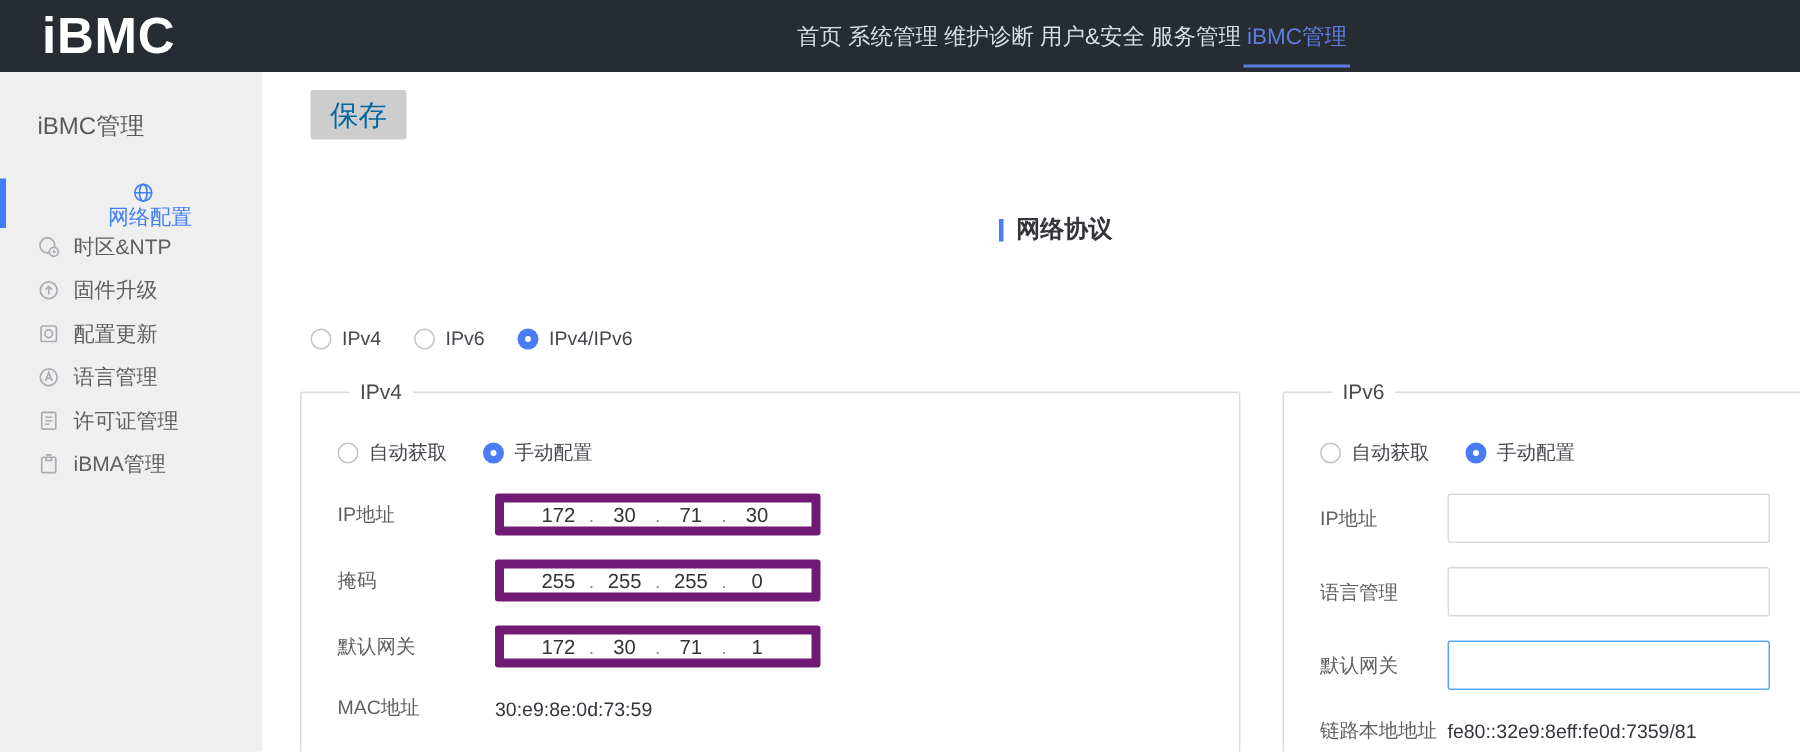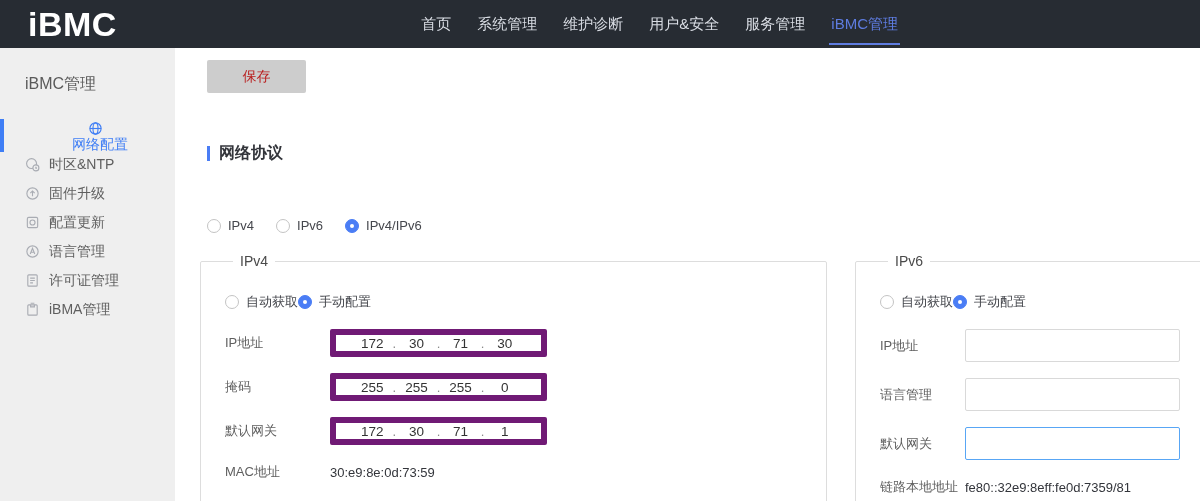--- a/index.html
+++ b/index.html
@@ -3,21 +3,21 @@
 <meta charset="utf-8">
 <style>
   * { margin:0; padding:0; box-sizing:border-box; }
   html,body { width:1200px; height:501px; overflow:hidden; background:#fff;
     font-family:"Liberation Sans","DejaVu Sans",sans-serif; }
 
   
   .header { position:absolute; left:0; top:0; width:1200px; height:48px;
     background:#272c33; display:flex; align-items:center; }
   .logo { margin-left:28px; color:#ffffff; font-size:34px; font-weight:700; letter-spacing:.5px; }
-  .nav { margin-left:auto; margin-right:300px; display:flex; align-items:center; height:48px; gap:22px; }
+  .nav { margin-left:auto; margin-right:300px; display:flex; align-items:center; height:48px; }
   .nav-item { position:relative; height:48px; display:flex; align-items:center;
     color:#d9dde4; font-size:15px; cursor:pointer; padding:0 2px; }
   .nav-item.active { color:#5e7ce0; }
   .nav-item.active::after { content:""; position:absolute; left:0; right:0; bottom:3px;
     height:2px; background:#5e7ce0; }
 
   
   .sidebar { position:absolute; left:0; top:48px; width:175px; height:453px;
     background:#efefef; }
   .sidebar-title { padding:26px 0 0 25px; font-size:16px; color:#5a5a5a; }
@@ -30,42 +30,42 @@
   .menu-item.active::before { content:""; position:absolute; left:0; top:-2px;
     width:4px; height:33px; background:#3f7ef5; }
   .micon svg { width:100%; height:100%; display:block; }
   .collapse-tab { position:absolute; right:-19px; top:235px; width:19px; height:38px;
     background:#ececec; border-radius:0 10px 10px 0; display:flex; align-items:center;
     justify-content:center; color:#4a7df5; font-size:15px; font-weight:700; cursor:pointer; }
 
   
   .main { position:absolute; left:175px; top:48px; width:1025px; height:453px;
     background:#ffffff; overflow:hidden; padding:12px 0 0 25px; }
-  .save-btn { margin-left:7px; width:99px; height:33px; background:#cdcdcd; border:none;
-    border-radius:2px; color:#b91c1c; font-size:14px; cursor:not-allowed;
+  .save-btn { margin-left:7px; width:64px; height:33px; background:#cdcdcd; border:none;
+    border-radius:2px; color:#0369a1; font-size:19px; cursor:not-allowed;
     font-family:inherit; }
-  .section-title { margin:50px 0 0 7px; display:flex; align-items:center; }
+  .section-title { margin:50px 0 0 7px; display:flex; align-items:center;justify-content:center; }
   .section-title .bar { width:3px; height:15px; background:#4a7df5; margin-right:9px; }
   .section-title .txt { font-size:16px; font-weight:700; color:#33353b; }
 
   .proto-row { margin:54px 0 0 7px; display:flex; align-items:center; gap:22px; }
 
   .radio-opt { display:flex; align-items:center; gap:7px; cursor:pointer; }
   .radio { position:relative; width:14px; height:14px; border-radius:50%;
     border:1px solid #c4c4c4; background:#fff; flex:0 0 14px; }
   .radio.on { border-color:#4a7df5; background:#4a7df5; }
   .radio.on::after { content:""; position:absolute; left:4px; top:4px; width:4px; height:4px;
     border-radius:50%; background:#fff; }
   .radio-label { font-size:13px; color:#45474d; }
 
   .fieldsets { display:flex; gap:28px; margin-top:20px; }
   fieldset { border:1px solid #dddddd; border-radius:2px; width:627px; height:300px;
     flex:0 0 627px; padding:20px 24px 0 24px; }
   legend { font-size:14px; color:#4a4a4a; padding:0 7px; margin-left:8px; }
-  .mode-row { display:flex; align-items:flex-start; margin:4px 0 18px 0; }
+  .mode-row { display:flex; align-items:flex-start; gap:24px; margin:4px 0 18px 0; }
 
   .form-row { display:flex; align-items:center; margin-bottom:16px; }
   .flabel { font-size:13px; color:#5f5f5f; flex-shrink:0; }
   .ipv4-fs .flabel { width:105px; }
   .ipv6-fs .flabel { width:85px; }
 
   .ip-box { width:217px; height:28px; border:6px solid #701a75; border-radius:2px;
     display:flex; align-items:center; padding:0 16px; background:#fff; cursor:text; }
   .octet { flex:1; text-align:center; font-size:13.5px; color:#333; }
   .sep { color:#8a8a8a; font-size:13px; }

